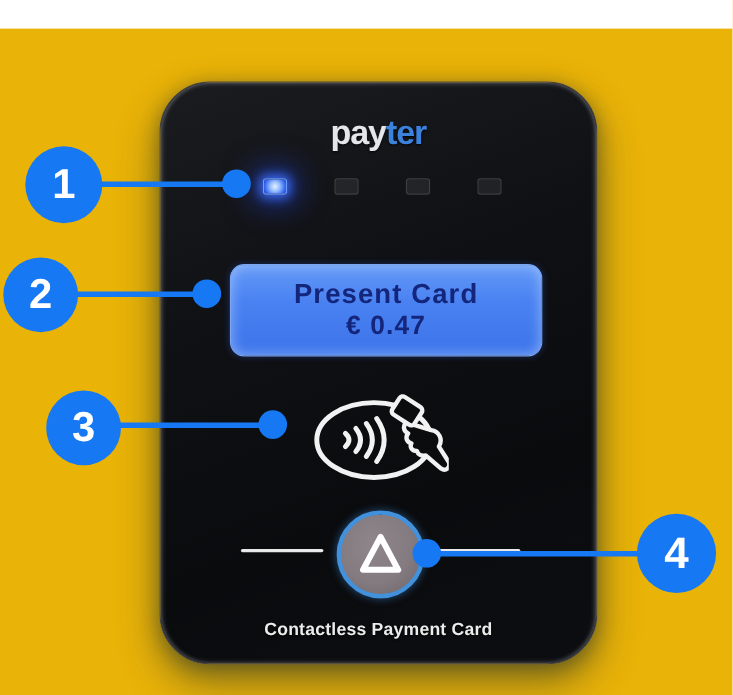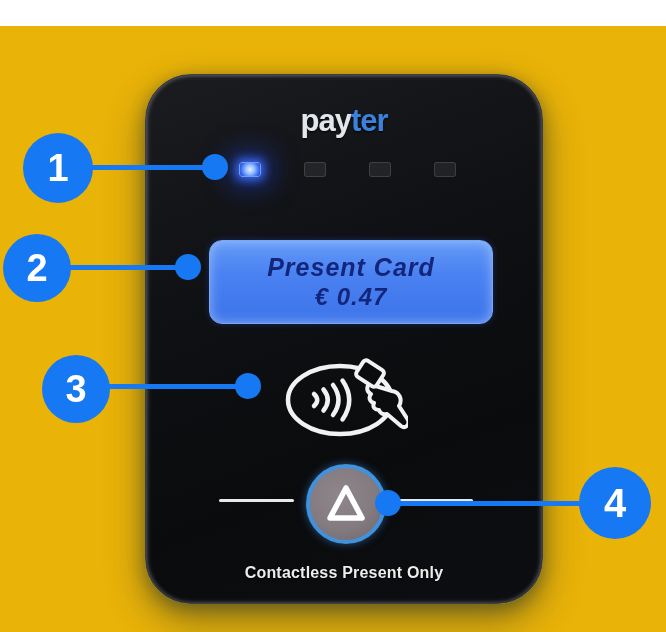--- a/index.html
+++ b/index.html
@@ -35,21 +35,21 @@
     border-color:#6e9cff;
     box-shadow:0 0 10px 3px rgba(60,110,255,.95),0 0 26px 10px rgba(30,70,230,.5);
   }
 
   
   .lcd{position:absolute;left:63px;top:165px;width:282px;height:82px;border-radius:13px;
     background:linear-gradient(180deg,#649af7 0%,#4a82f2 40%,#3c74ea 100%);
     border:1px solid #7aa6f4;
     box-shadow:inset 0 0 12px rgba(200,224,255,.55),0 0 6px rgba(40,80,200,.4);
     display:flex;flex-direction:column;align-items:center;justify-content:center;
-    color:#14267c;font-weight:bold;text-align:center;font-style:italic;}
+    color:#14267c;font-weight:bold;text-align:center;}
   .lcd .ln1{font-size:25px;letter-spacing:1px;line-height:30px;}
   .lcd .ln2{font-size:24px;letter-spacing:1px;line-height:30px;}
 
   
   .tapzone{position:absolute;left:138px;top:276px;width:124px;height:96px;}
 
   
   .hline{position:absolute;top:424px;height:3px;background:#e9e9e9;border-radius:2px;}
   .hline.left{left:73px;width:75px;}
   .hline.right{left:252px;width:75px;}
@@ -117,21 +117,21 @@
 
     <div class="hline left"></div>
     <div class="hline right"></div>
 
     <div class="tri-btn">
       <svg width="52" height="48" viewBox="0 0 52 48" fill="none" xmlns="http://www.w3.org/2000/svg">
         <path d="M26 8 L42 38 L10 38 Z" stroke="#ffffff" stroke-width="5.5" stroke-linejoin="round" fill="none"></path>
       </svg>
     </div>
 
-    <div class="footer-label">Contactless Present Only</div>
+    <div class="footer-label">Contactless Payment Card</div>
   </div>
 
   <div class="connector c1"></div>
   <div class="connector c2"></div>
   <div class="connector c3"></div>
   <div class="connector c4"></div>
 
   <div class="dot d1"></div>
   <div class="dot d2"></div>
   <div class="dot d3"></div>

